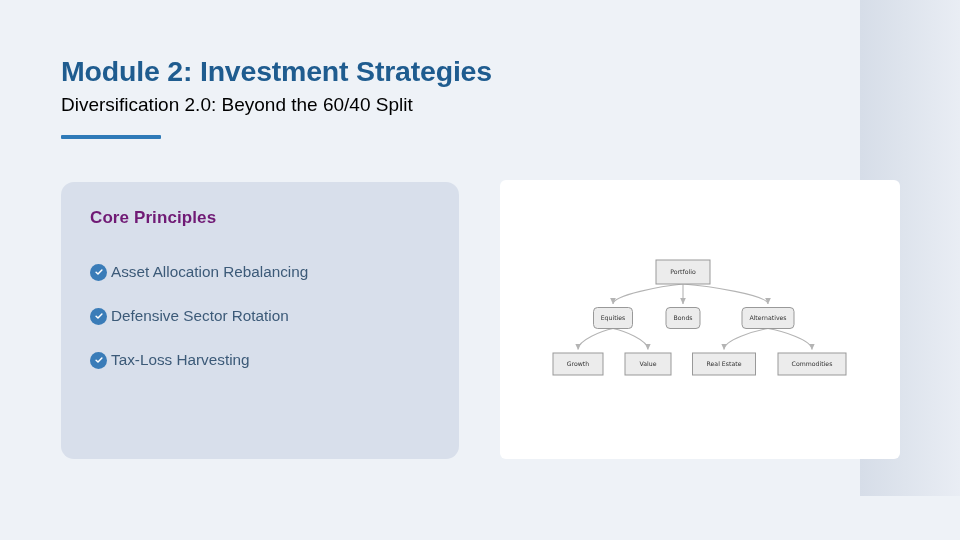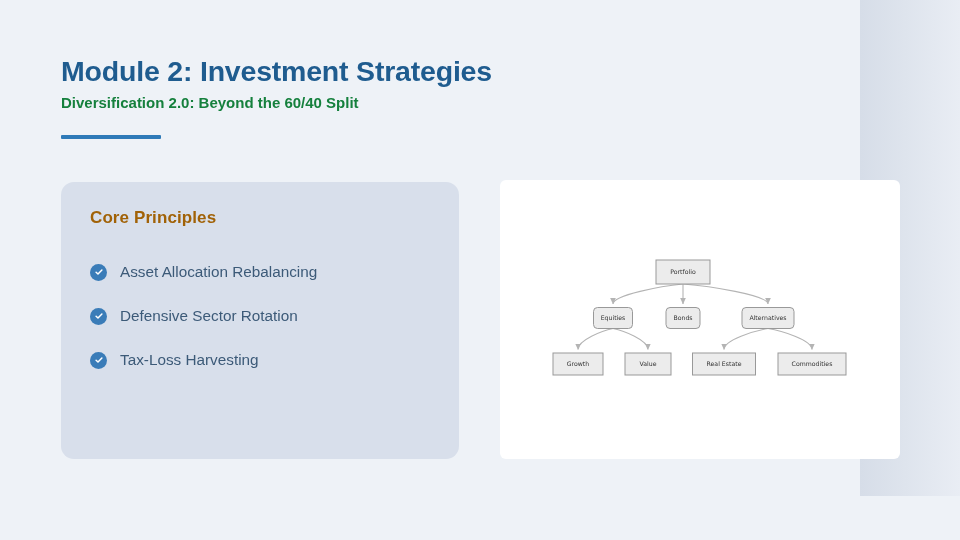--- a/index.html
+++ b/index.html
@@ -44,24 +44,24 @@
     margin: 0;
     font-size: 28.5px;
     font-weight: bold;
     line-height: 1.12;
     letter-spacing: -0.2px;
     color: #1f5c8f;
     white-space: nowrap;
   }
   .slide-subtitle {
     margin: 6px 0 0 0;
-    font-size: 15px;
-    font-weight: bold;
+    font-size: 19px;
+    font-weight: normal;
     line-height: 1.2;
-    color: #15803d;
+    color: #000000;
     white-space: nowrap;
   }
   .accent-bar {
     position: absolute;
     left: 61px;
     top: 135px;
     width: 100px;
     height: 4px;
     background: #2e7ab8;
     border-radius: 1px;
@@ -78,37 +78,37 @@
     border-radius: 13px;
     box-sizing: border-box;
   }
   .card-title {
     position: absolute;
     left: 29px;
     top: 26px;
     margin: 0;
     font-size: 17px;
     font-weight: bold;
-    color: #a16207;
+    color: #701a75;
     letter-spacing: 0.1px;
   }
   .principles-list {
     position: absolute;
     left: 29px;
     top: 68px;
     right: 20px;
     margin: 0;
     padding: 0;
     list-style: none;
   }
   .principle-item {
     display: flex;
     align-items: center;
     height: 44px;
-    gap: 13px;
+    gap: 4px;
   }
   .check-badge {
     flex: 0 0 auto;
     width: 17px;
     height: 17px;
     border-radius: 50%;
     background: #3a7cb8;
     display: flex;
     align-items: center;
     justify-content: center;

